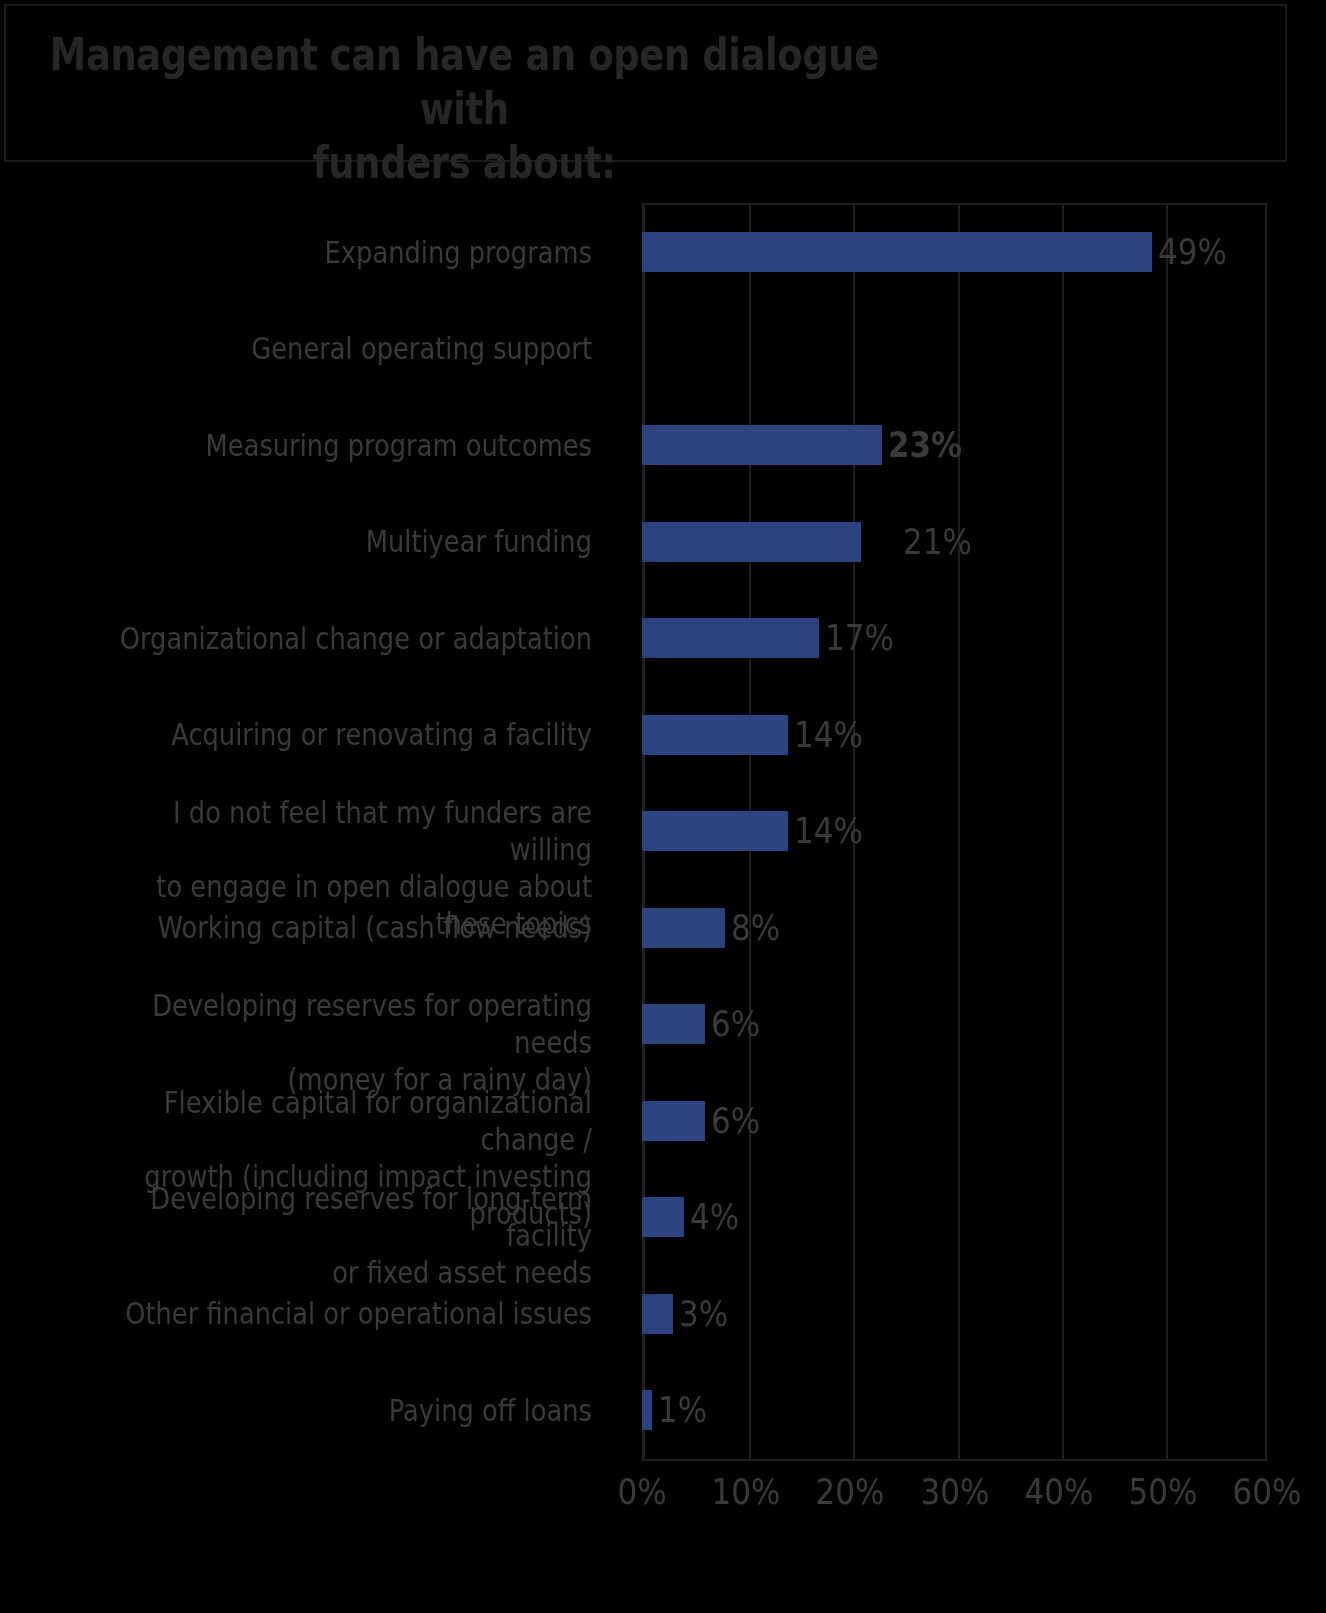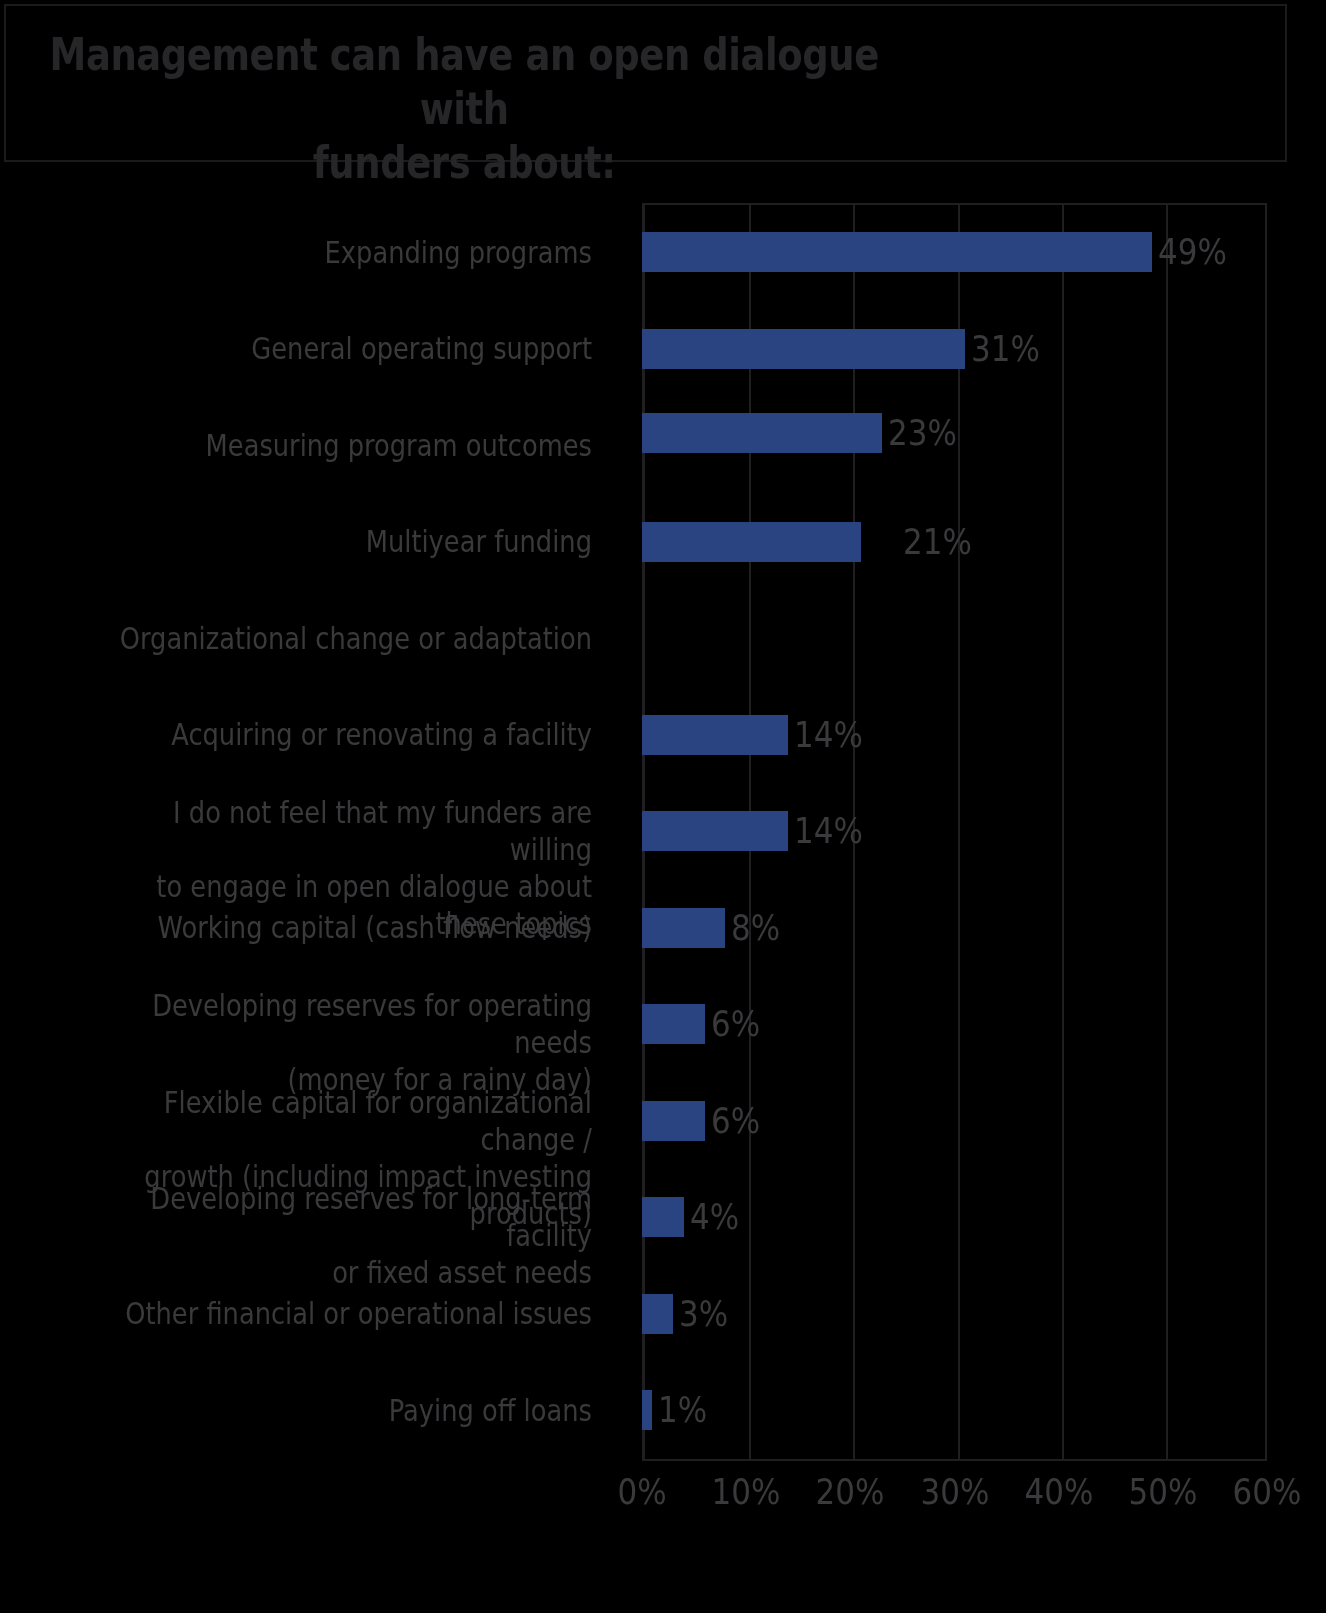--- a/index.html
+++ b/index.html
@@ -154,31 +154,31 @@
       <div class="gridline" style="left: 312.5px;"></div>
       <div class="gridline" style="left: 416.667px;"></div>
       <div class="gridline" style="left: 520.833px;"></div>
     </div>
 
   <div id="bars-layer">
       <div class="bar-row" style="top: 29px;">
         <div class="bar" style="width: 510.417px; background: rgb(42, 68, 129);"></div>
         <span class="bar-value">49%</span>
       </div>
-      <div class="bar-row" style="top: 125.5px;">
-        <div class="bar" style="width: 322.917px; background: rgb(42, 68, 129);"></div>
-        <span class="bar-value">31%</span>
-      </div>
-      <div class="bar-row" style="top: 210px;">
+      <div class="bar-row" style="top: 222px; font-weight: bold;">
         <div class="bar" style="width: 239.583px; background: rgb(42, 68, 129);"></div>
         <span class="bar-value">23%</span>
       </div>
       <div class="bar-row" style="top: 318.5px; gap: 36px;">
         <div class="bar" style="width: 218.75px; background: rgb(42, 68, 129);"></div>
         <span class="bar-value">21%</span>
+      </div>
+      <div class="bar-row" style="top: 415px;">
+        <div class="bar" style="width: 177.083px; background: rgb(42, 68, 129);"></div>
+        <span class="bar-value">17%</span>
       </div>
       <div class="bar-row" style="top: 511.5px;">
         <div class="bar" style="width: 145.833px; background: rgb(42, 68, 129);"></div>
         <span class="bar-value">14%</span>
       </div>
       <div class="bar-row" style="top: 608px;">
         <div class="bar" style="width: 145.833px; background: rgb(42, 68, 129);"></div>
         <span class="bar-value">14%</span>
       </div>
       <div class="bar-row" style="top: 704.5px;">

